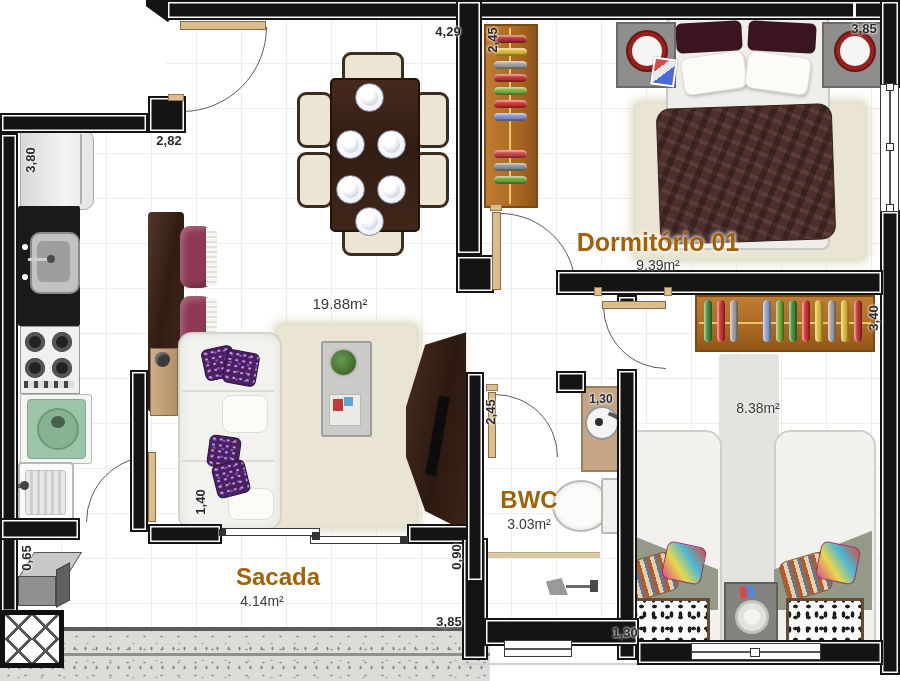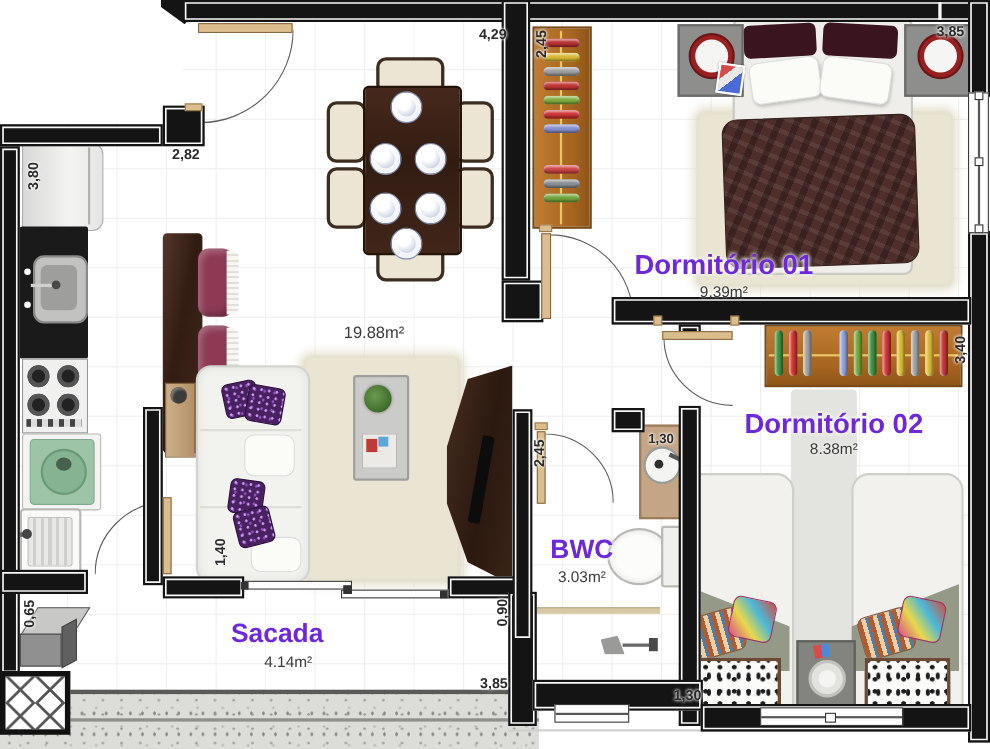--- a/index.html
+++ b/index.html
@@ -20,21 +20,21 @@
   .leaf{background:#dcbe8e;border:1px solid #8a6a42;box-sizing:border-box;}
   .jamb{background:#dcbe8e;border:1px solid #9a7a4a;box-sizing:border-box;}
   .arc{border:1.5px solid #5a5a5a;border-radius:50%;box-sizing:border-box;}
   .arc.se{clip-path:inset(50% 0 0 50%);} .arc.ne{clip-path:inset(0 0 50% 50%);}
   .arc.sw{clip-path:inset(50% 50% 0 0);} .arc.nw{clip-path:inset(0 50% 50% 0);}
   
   .win{background:#fdfdfd;border:1.5px solid #3a3a3a;box-sizing:border-box;}
   .winbar{background:#555;}
   .mull{background:#fdfdfd;border:1px solid #333;box-sizing:border-box;}
   
-  .rname{position:absolute;transform:translate(-50%,-50%);font-weight:bold;color:#6d28d9;
+  .rname{position:absolute;transform:translate(-50%,-50%);font-weight:bold;color:#a16207;
          white-space:nowrap;text-shadow:0 0 4px #fff,0 0 4px #fff;}
   .rarea{position:absolute;transform:translate(-50%,-50%);color:#3a3a3a;
          white-space:nowrap;text-shadow:0 0 3px #fff;}
   .dim{position:absolute;font-weight:bold;font-size:13px;color:#2b2b2b;white-space:nowrap;
        transform:translate(-50%,-50%);text-shadow:0 0 3px #fff,0 0 3px #fff;}
   .dim.v{transform:translate(-50%,-50%) rotate(-90deg);}
   
   .rug{background:#e9e5d2;border-radius:5px;
        box-shadow:0 0 0 3px rgba(228,224,204,.65), 0 0 9px 6px rgba(224,220,198,.85);}
   .pillh{width:33px;height:8px;border-radius:5px;margin:2.5px 0;
@@ -280,25 +280,24 @@
   </div>
   <div class="abs win" style="left:222px;top:528px;width:98px;height:8px;"></div>
   <div class="abs win" style="left:310px;top:536px;width:98px;height:8px;"></div>
   <div class="abs" style="left:219px;top:529px;width:7px;height:7px;background:#333;"></div>
   <div class="abs" style="left:312px;top:532px;width:8px;height:8px;background:#333;"></div>
   <div class="abs" style="left:400px;top:537px;width:7px;height:7px;background:#333;"></div>
 
   <div class="rarea" style="left:340px;top:303px;font-size:15px;">19.88m²</div>
   <div class="rname" style="left:658px;top:242px;font-size:25px;">Dormitório 01</div>
   <div class="rarea" style="left:658px;top:265px;font-size:14px;">9.39m²</div>
-  <div class="rname" style="left:758px;top:386px;font-size:25px;">Dormitório 02</div>
   <div class="rarea" style="left:758px;top:408px;font-size:14px;">8.38m²</div>
   <div class="rname" style="left:529px;top:500px;font-size:24px;">BWC</div>
   <div class="rarea" style="left:529px;top:524px;font-size:14px;">3.03m²</div>
-  <div class="rname" style="left:252px;top:577px;font-size:24px;">Sacada</div>
+  <div class="rname" style="left:278px;top:577px;font-size:24px;">Sacada</div>
   <div class="rarea" style="left:262px;top:601px;font-size:14px;">4.14m²</div>
 
   <div class="dim v" style="left:30px;top:160px;">3,80</div>
   <div class="dim" style="left:169px;top:140px;">2,82</div>
   <div class="dim" style="left:448px;top:31px;">4,29</div>
   <div class="dim v" style="left:492px;top:40px;">2,45</div>
   <div class="dim" style="left:864px;top:28px;">3,85</div>
   <div class="dim v" style="left:873px;top:318px;">3,40</div>
   <div class="dim" style="left:601px;top:399px;font-size:12px;">1,30</div>
   <div class="dim v" style="left:490px;top:412px;">2,45</div>

